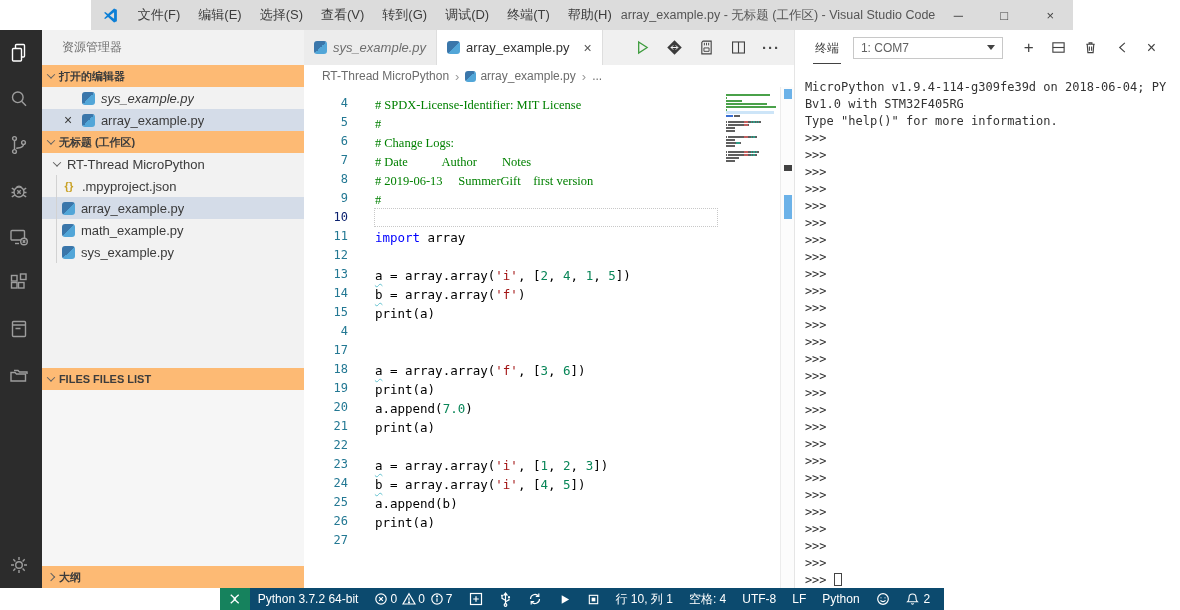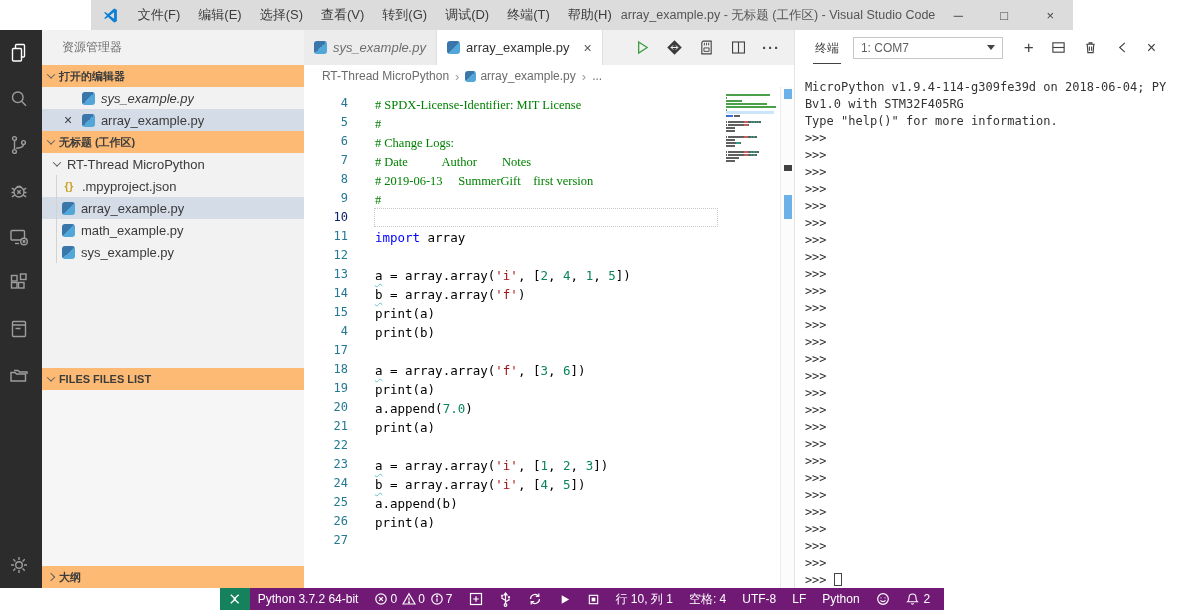--- a/index.html
+++ b/index.html
@@ -89,21 +89,21 @@
   .terminal-select { width:150px; height:22px; border:1px solid #c8c8c8; background:#fff; font-size:12px; color:#616161; display:flex; align-items:center; justify-content:space-between; padding:0 7px; }
   .select-caret { width:0; height:0; border-left:4px solid transparent; border-right:4px solid transparent; border-top:5px solid #424242; }
   .panel-actions { margin-left:auto; display:flex; align-items:center; gap:17px; color:#424242; }
   .panel-actions svg { display:block; stroke:#424242; fill:none; stroke-width:1.2; }
   .pa-plus { font-size:17px; font-weight:300; line-height:1; }
   .pa-close { font-size:16px; line-height:1; }
   .terminal-body { flex:1; padding:14px 4px 0 10px; font-family:"DejaVu Sans Mono","Liberation Mono",monospace; font-size:12px; line-height:17px; color:#333; overflow:hidden; white-space:pre; }
   .cursor-block { display:inline-block; width:8px; height:13px; border:1px solid #444; vertical-align:-2px; margin-left:7px; }
 
   
-  .statusbar { flex:0 0 22px; background:#701a75; display:flex; align-items:center; color:#fff; font-size:12px; }
+  .statusbar { flex:0 0 22px; background:#0c4a6e; display:flex; align-items:center; color:#fff; font-size:12px; }
   .sb-remote { width:30px; height:22px; background:#16825d; display:flex; align-items:center; justify-content:center; flex:0 0 30px; }
   .sb-item { padding:0 8px; height:22px; display:flex; align-items:center; gap:5px; white-space:nowrap; }
   .sb-item svg { display:block; stroke:#fff; fill:none; stroke-width:1.2; }
   .sb-group { display:flex; align-items:center; gap:2px; }
   .sb-right { margin-left:auto; display:flex; align-items:center; padding-right:6px; }
 </style>
 </head>
 <body>
 
 <div class="window">
@@ -349,21 +349,20 @@
             <div class="code-line">
               <span class="ln">14</span>
               <span class="line-body"><span class="tk-sq">b</span><span> = array.array(</span><span class="tk-str">'f'</span><span>)</span></span>
             </div>
             <div class="code-line">
               <span class="ln">15</span>
               <span class="line-body"><span>print(a)</span></span>
             </div>
             <div class="code-line">
               <span class="ln">4</span>
-              <span class="line-body"><span>print(b)</span></span>
             </div>
             <div class="code-line">
               <span class="ln">17</span>
               <span class="line-body"></span>
             </div>
             <div class="code-line">
               <span class="ln">18</span>
               <span class="line-body"><span class="tk-sq">a</span><span> = array.array(</span><span class="tk-str">'f'</span><span>, [</span><span class="tk-num">3</span><span>, </span><span class="tk-num">6</span><span>])</span></span>
             </div>
             <div class="code-line">

